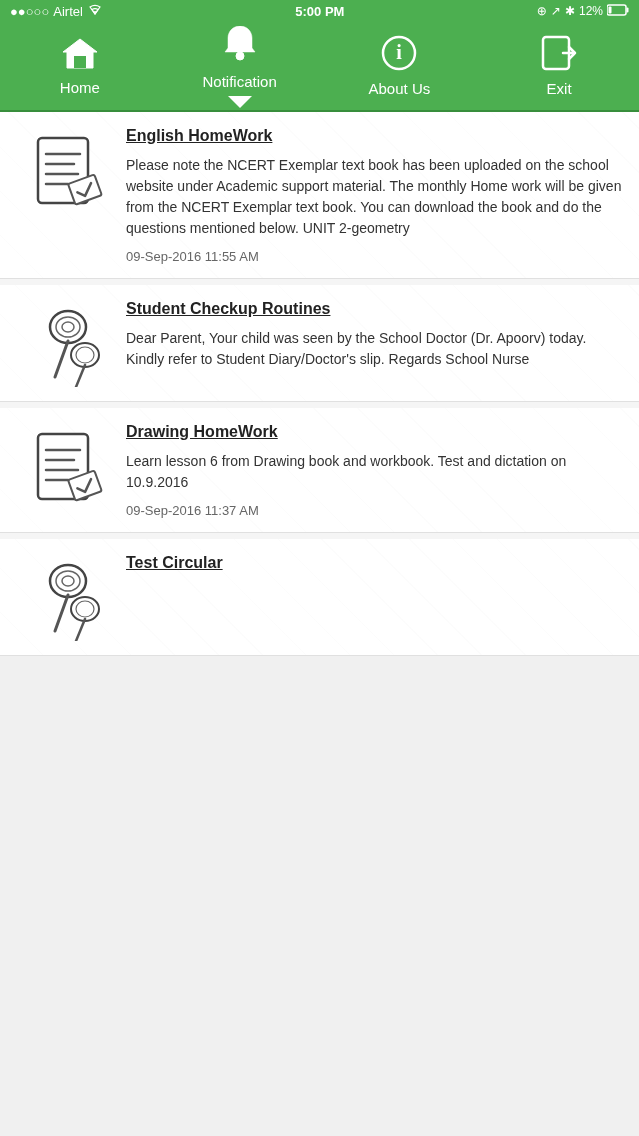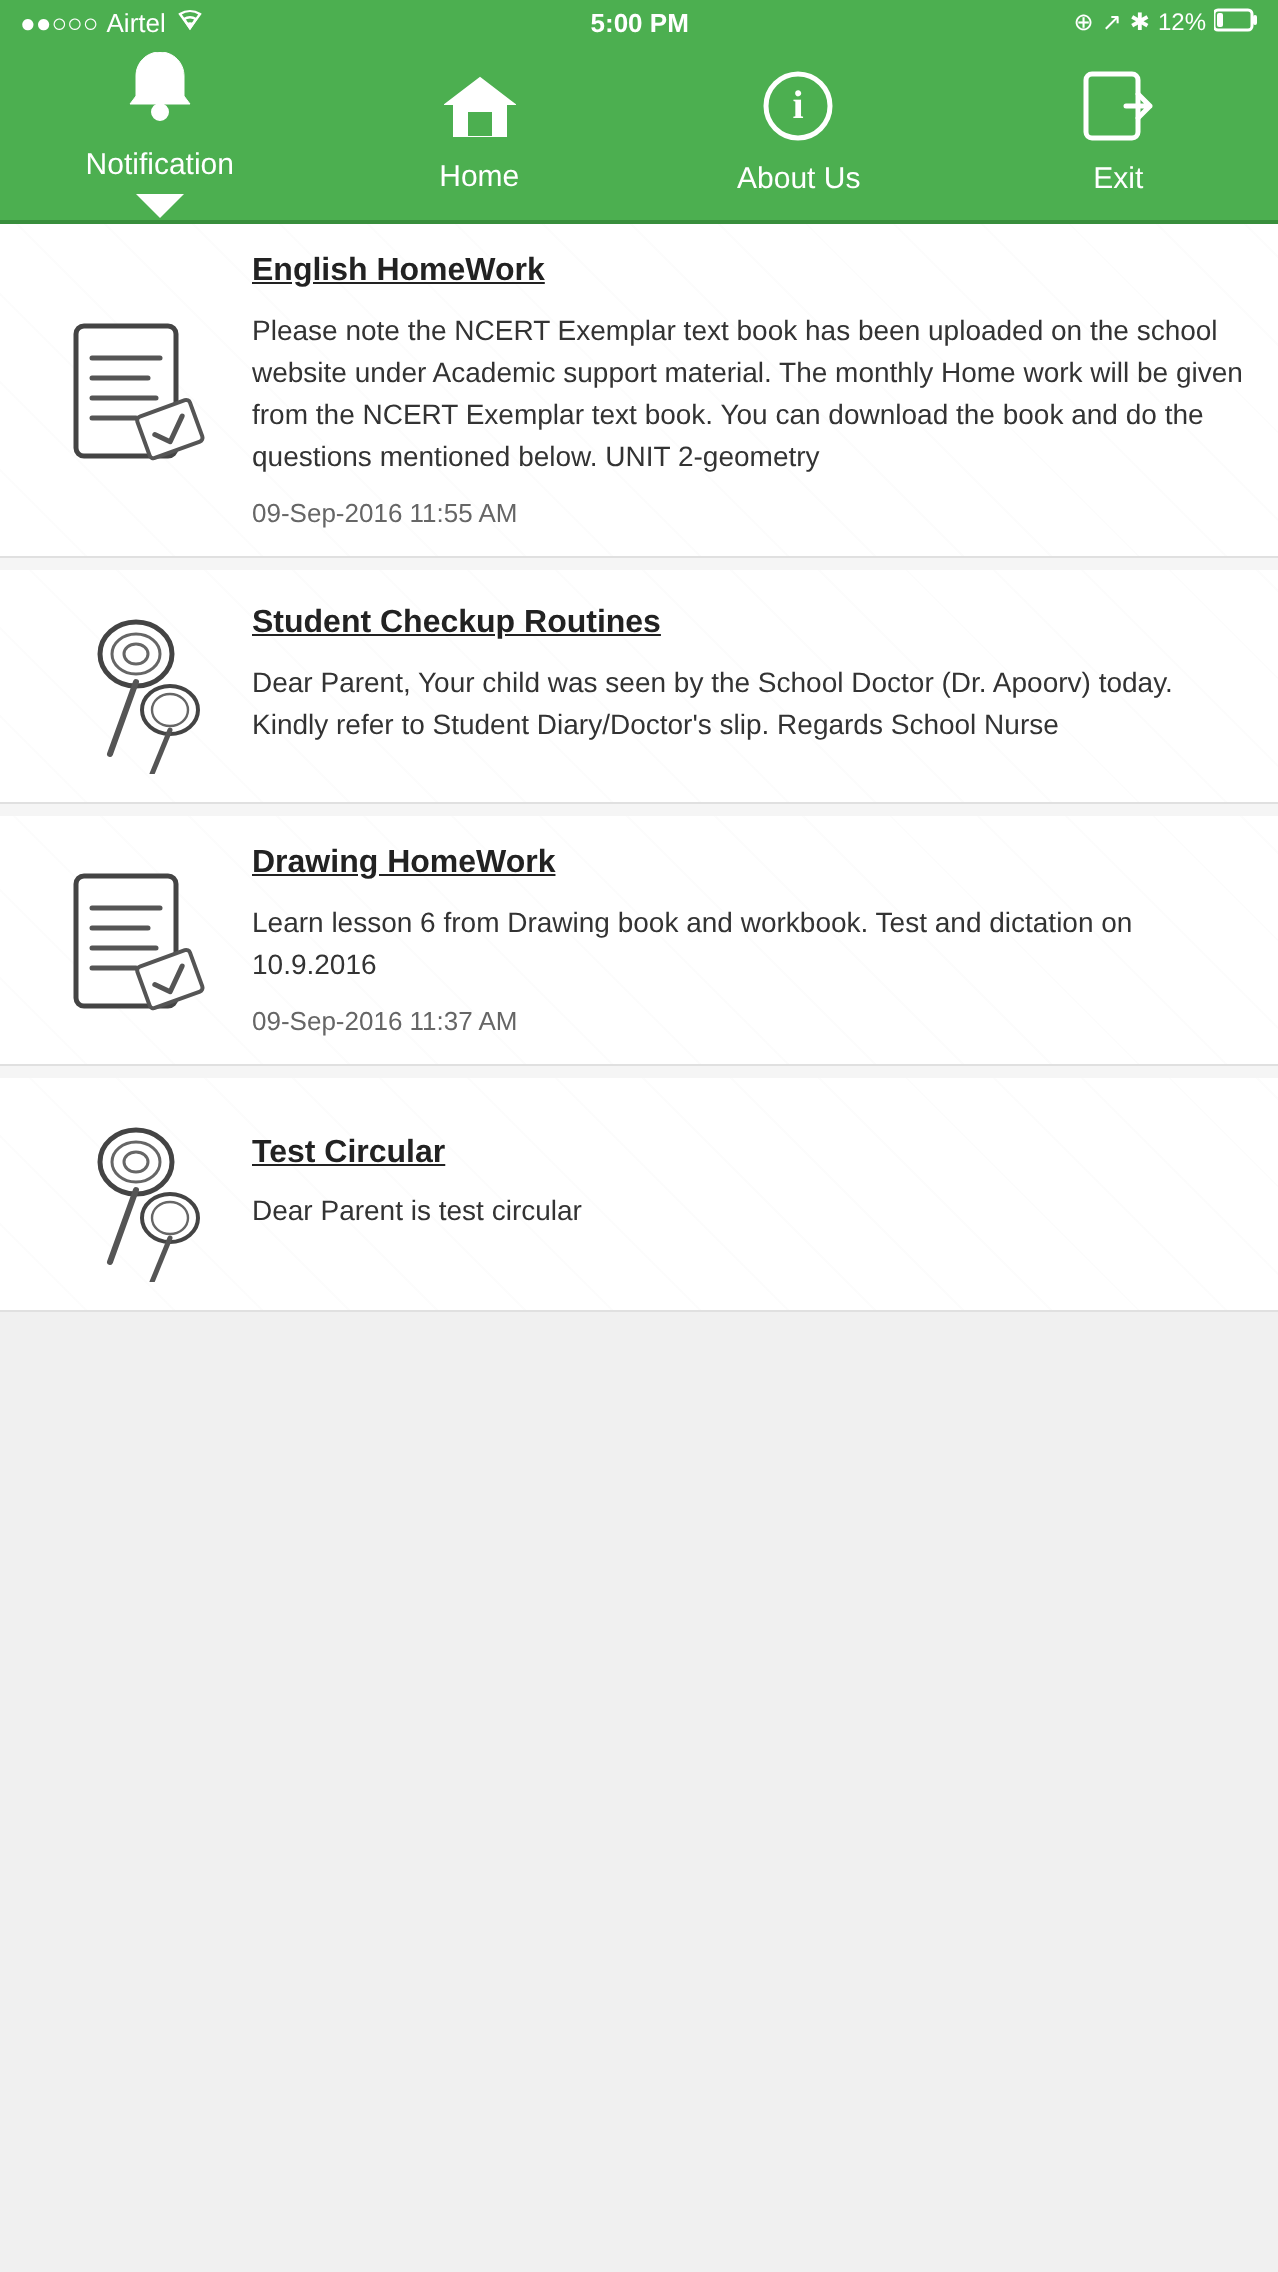--- a/index.html
+++ b/index.html
@@ -75,21 +75,21 @@
     .content {
       background: #f5f5f5;
       padding: 0;
     }
 
     
     .notification-item {
       background: white;
       display: flex;
       flex-direction: row;
-      align-items: center;
+      align-items: flex-start;
       padding: 14px 12px;
       margin-bottom: 6px;
       border-bottom: 1px solid #e0e0e0;
       position: relative;
     }
 
     .notification-icon-area {
       width: 110px;
       min-width: 110px;
       display: flex;
@@ -166,38 +166,38 @@
       <svg width="22" height="12" viewBox="0 0 22 12">
         <rect x="0" y="1" width="19" height="10" rx="2" ry="2" fill="none" stroke="white" stroke-width="1.5"></rect>
         <rect x="19.5" y="3.5" width="2" height="5" rx="1" fill="white"></rect>
         <rect x="1.5" y="2.5" width="3" height="7" rx="1" fill="white"></rect>
       </svg>
     </span>
   </div>
 </div>
 
 <div class="nav-bar">
-  <div class="nav-item active" style="position:relative;">
-    <span class="nav-icon">
-      <svg width="34" height="38" viewBox="0 0 34 38">
-        <path d="M17 2 C17 2 17 0 17 0 C10 0 5 5.5 5 12 L5 22 L2 26 L32 26 L29 22 L29 12 C29 5.5 24 0 17 0Z" fill="white" stroke="white" stroke-width="0.5"></path>
-        <circle cx="17" cy="30" r="4" fill="white" stroke="white"></circle>
-      </svg>
-    </span>
-    <span class="nav-label">Notification</span>
-    <div class="nav-indicator"></div>
-  </div>
   <div class="nav-item">
     <span class="nav-icon">
       <svg width="36" height="34" viewBox="0 0 36 34">
           <polygon points="18,3 1,16 5,16 5,32 31,32 31,16 35,16" fill="white" stroke="white" stroke-width="1"></polygon>
           <rect x="12" y="20" width="12" height="12" fill="#4caf50"></rect>
         </svg>
     </span>
     <span class="nav-label">Home</span>
+  </div>
+  <div class="nav-item active" style="position:relative;">
+    <span class="nav-icon">
+      <svg width="34" height="38" viewBox="0 0 34 38">
+        <path d="M17 2 C17 2 17 0 17 0 C10 0 5 5.5 5 12 L5 22 L2 26 L32 26 L29 22 L29 12 C29 5.5 24 0 17 0Z" fill="white" stroke="white" stroke-width="0.5"></path>
+        <circle cx="17" cy="30" r="4" fill="white" stroke="white"></circle>
+      </svg>
+    </span>
+    <span class="nav-label">Notification</span>
+    <div class="nav-indicator"></div>
   </div>
   <div class="nav-item">
     <span class="nav-icon">
       <svg width="36" height="36" viewBox="0 0 36 36">
         <circle cx="18" cy="18" r="16" fill="none" stroke="white" stroke-width="2.5"></circle>
         <text x="18" y="24" text-anchor="middle" fill="white" font-size="20" font-weight="bold" font-family="serif">i</text>
       </svg>
     </span>
     <span class="nav-label">About Us</span>
   </div>
@@ -287,17 +287,16 @@
         <ellipse cx="38" cy="22" rx="12" ry="10" fill="none" stroke="#666" stroke-width="1.5"></ellipse>
         <ellipse cx="38" cy="22" rx="6" ry="5" fill="none" stroke="#666" stroke-width="1.5"></ellipse>
         <line x1="38" y1="36" x2="25" y2="72" stroke="#555" stroke-width="3" stroke-linecap="round"></line>
         <ellipse cx="55" cy="50" rx="14" ry="12" fill="white" stroke="#444" stroke-width="2"></ellipse>
         <ellipse cx="55" cy="50" rx="9" ry="8" fill="none" stroke="#666" stroke-width="1.2"></ellipse>
         <line x1="55" y1="60" x2="46" y2="82" stroke="#555" stroke-width="2.5" stroke-linecap="round"></line>
       </svg>
     </div>
     <div class="notification-body">
       <div class="notification-title">Test Circular</div>
-      <div class="notification-text">Dear Parent is test circular</div>
     </div>
   </div>
 
 </div>
 
 </body></html>

